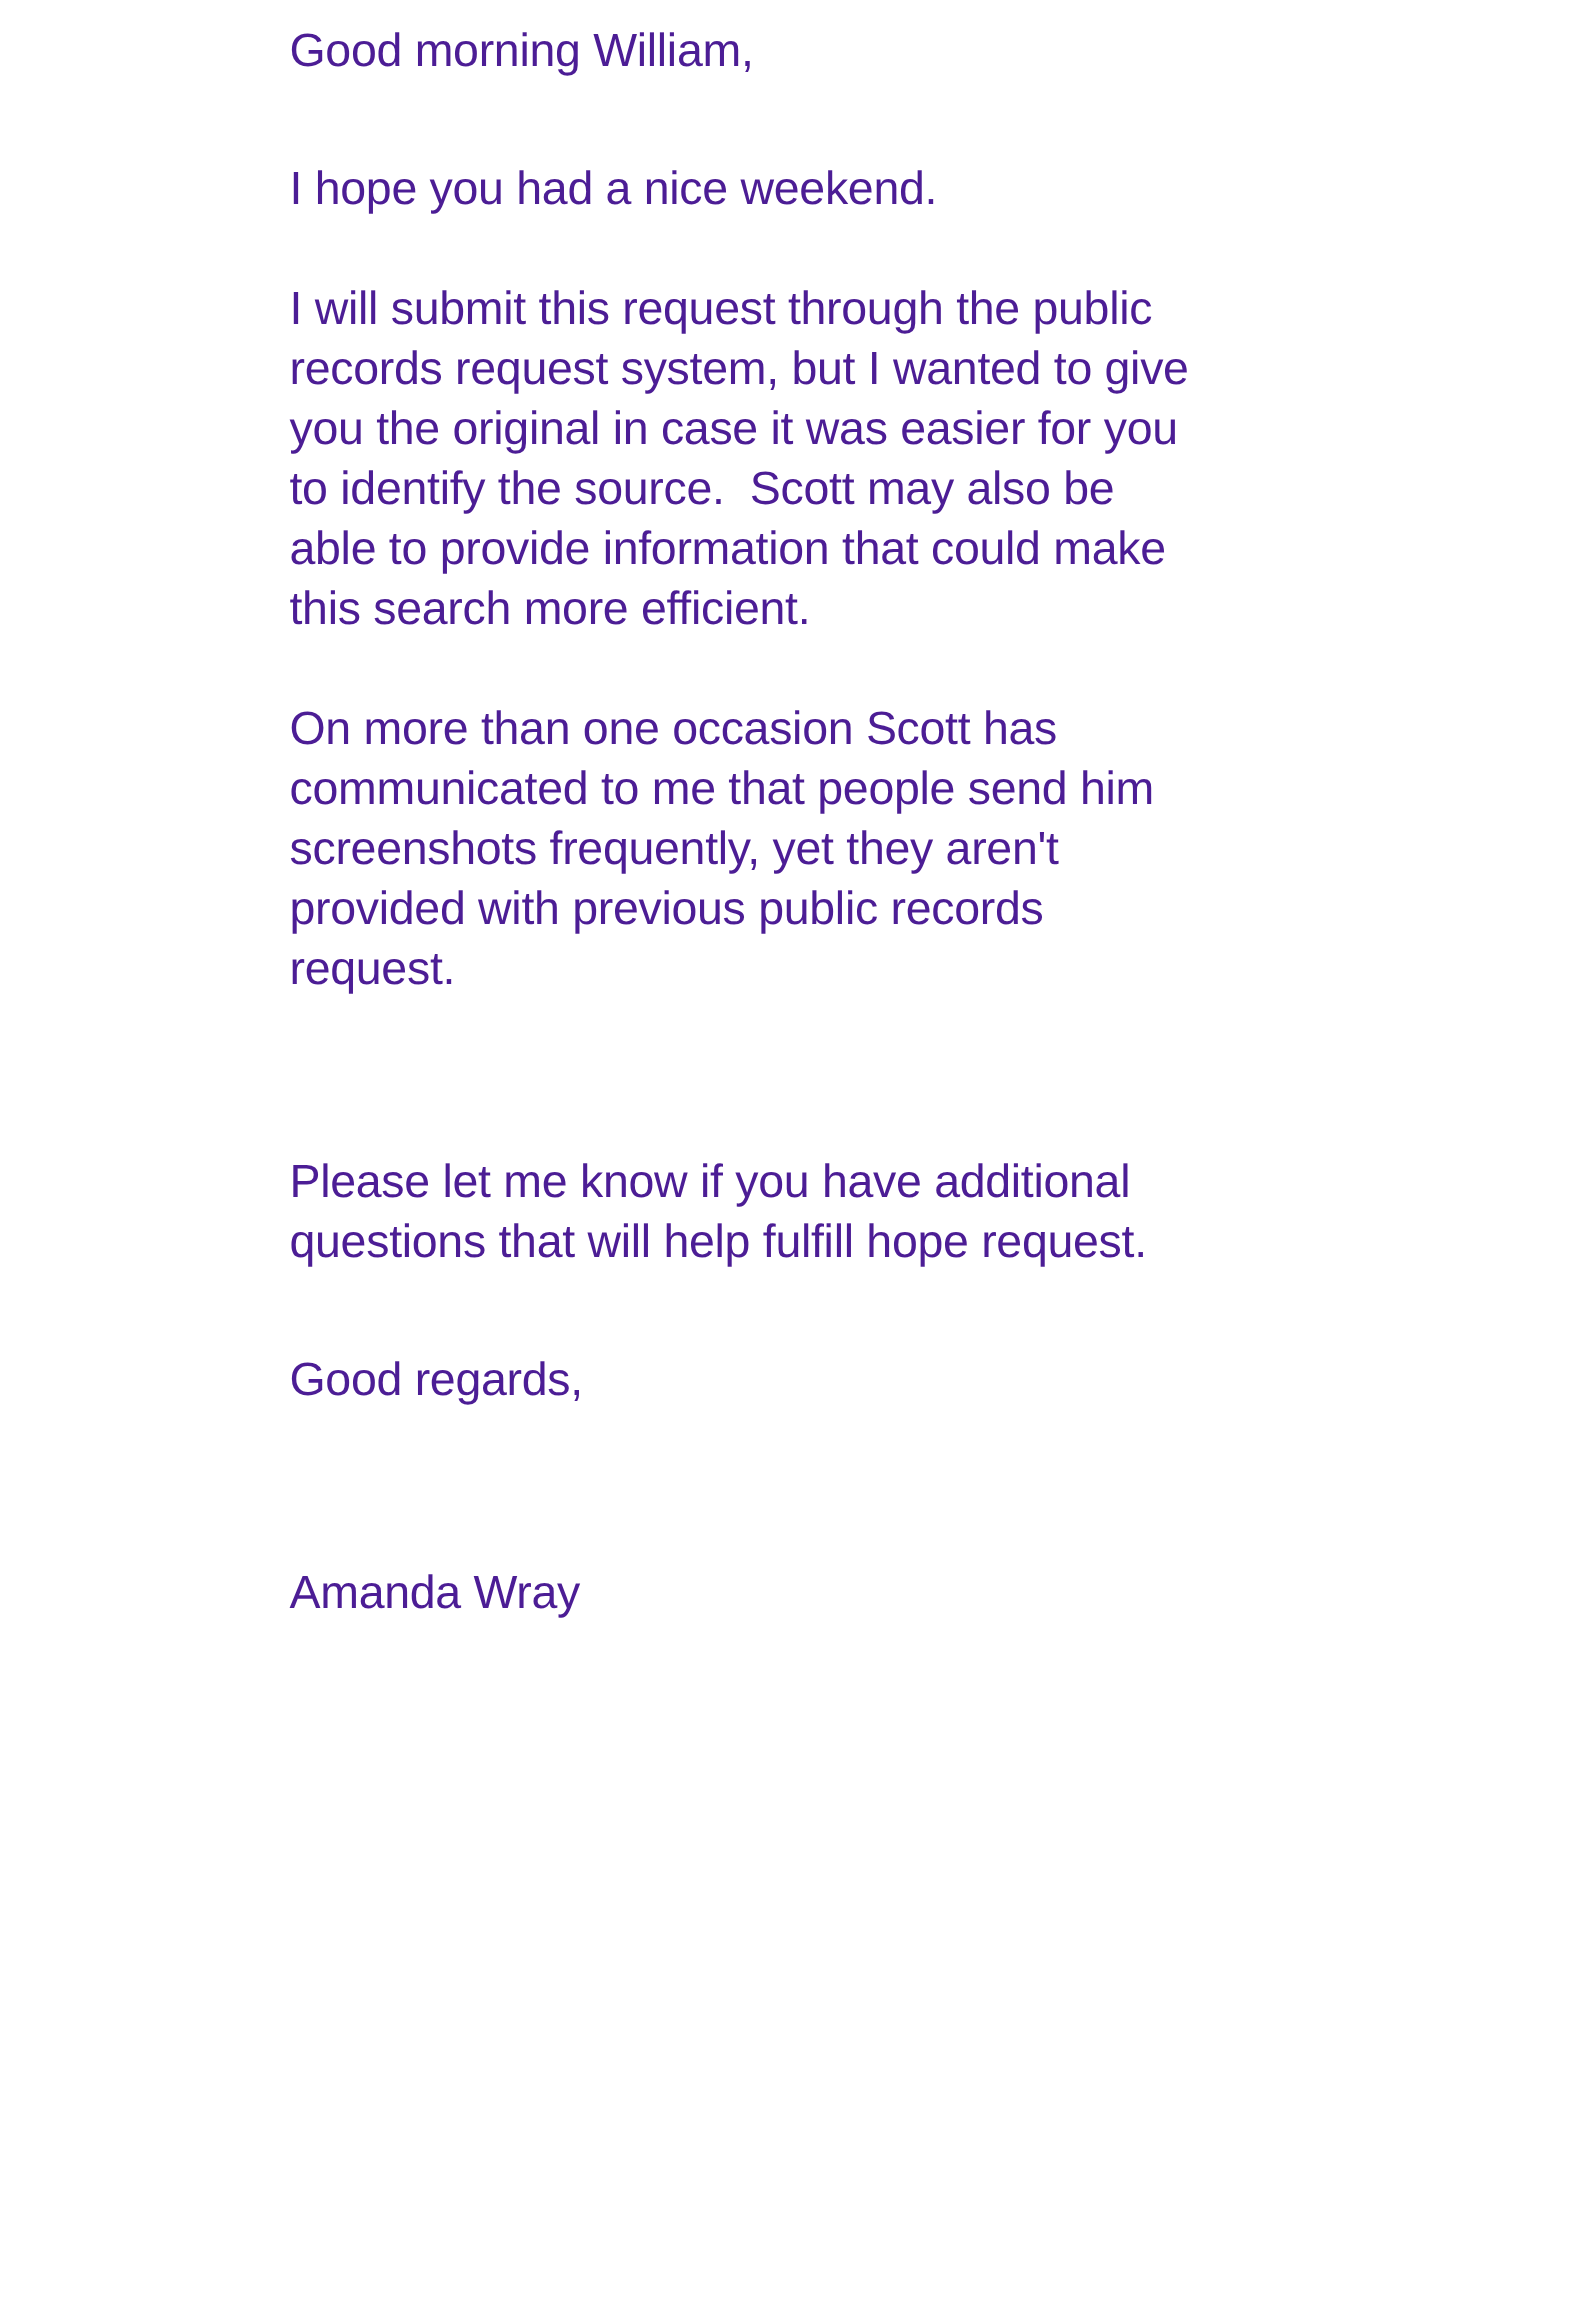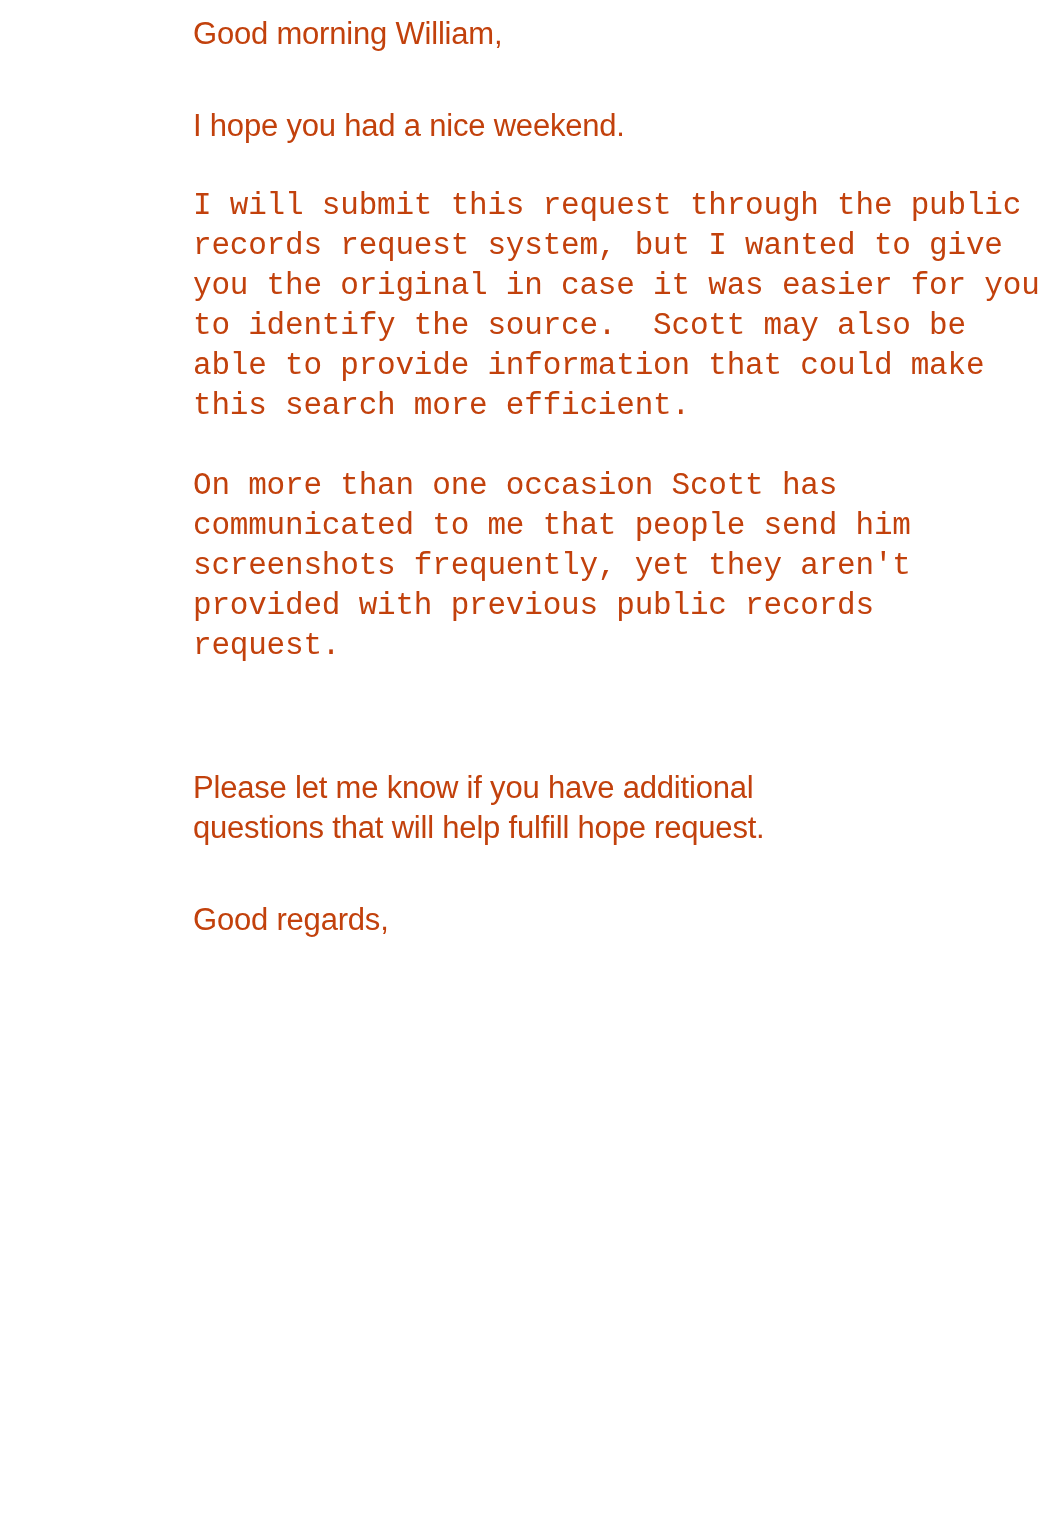--- a/index.html
+++ b/index.html
@@ -7,30 +7,30 @@
     width: 1054px;
     background: #ffffff;
   }
   body {
     height: 1536px;
     overflow: hidden;
     font-family: "Liberation Sans", "DejaVu Sans", sans-serif;
   }
   .email-body {
     padding: 14px 0 0 193px;
-    color: #c2410c;
+    color: #4c1d95;
     font-size: 31px;
     line-height: 40px;
     letter-spacing: -0.2px;
   }
   .block {
     white-space: pre;       
     font-weight: 400;
   }
-  .gap-small { margin-top: 40px; font-family: Liberation Mono, monospace; }   
+  .gap-small { margin-top: 40px; }   
   .gap-large { margin-top: 52px; }  
   .gap-med   { margin-top: 102px; }
 </style>
 </head>
 <body>
 
 <div class="email-body">
 
   <div class="block">Good morning William,</div>
 
@@ -48,14 +48,15 @@
 communicated to me that people send him
 screenshots frequently, yet they aren't
 provided with previous public records
 request.</div>
 
   <div class="block gap-med">Please let me know if you have additional
 questions that will help fulfill hope request.</div>
 
   <div class="block gap-large">Good regards,</div>
 
+  <div class="block gap-med">Amanda Wray</div>
 
 </div>
 
 </body></html>

